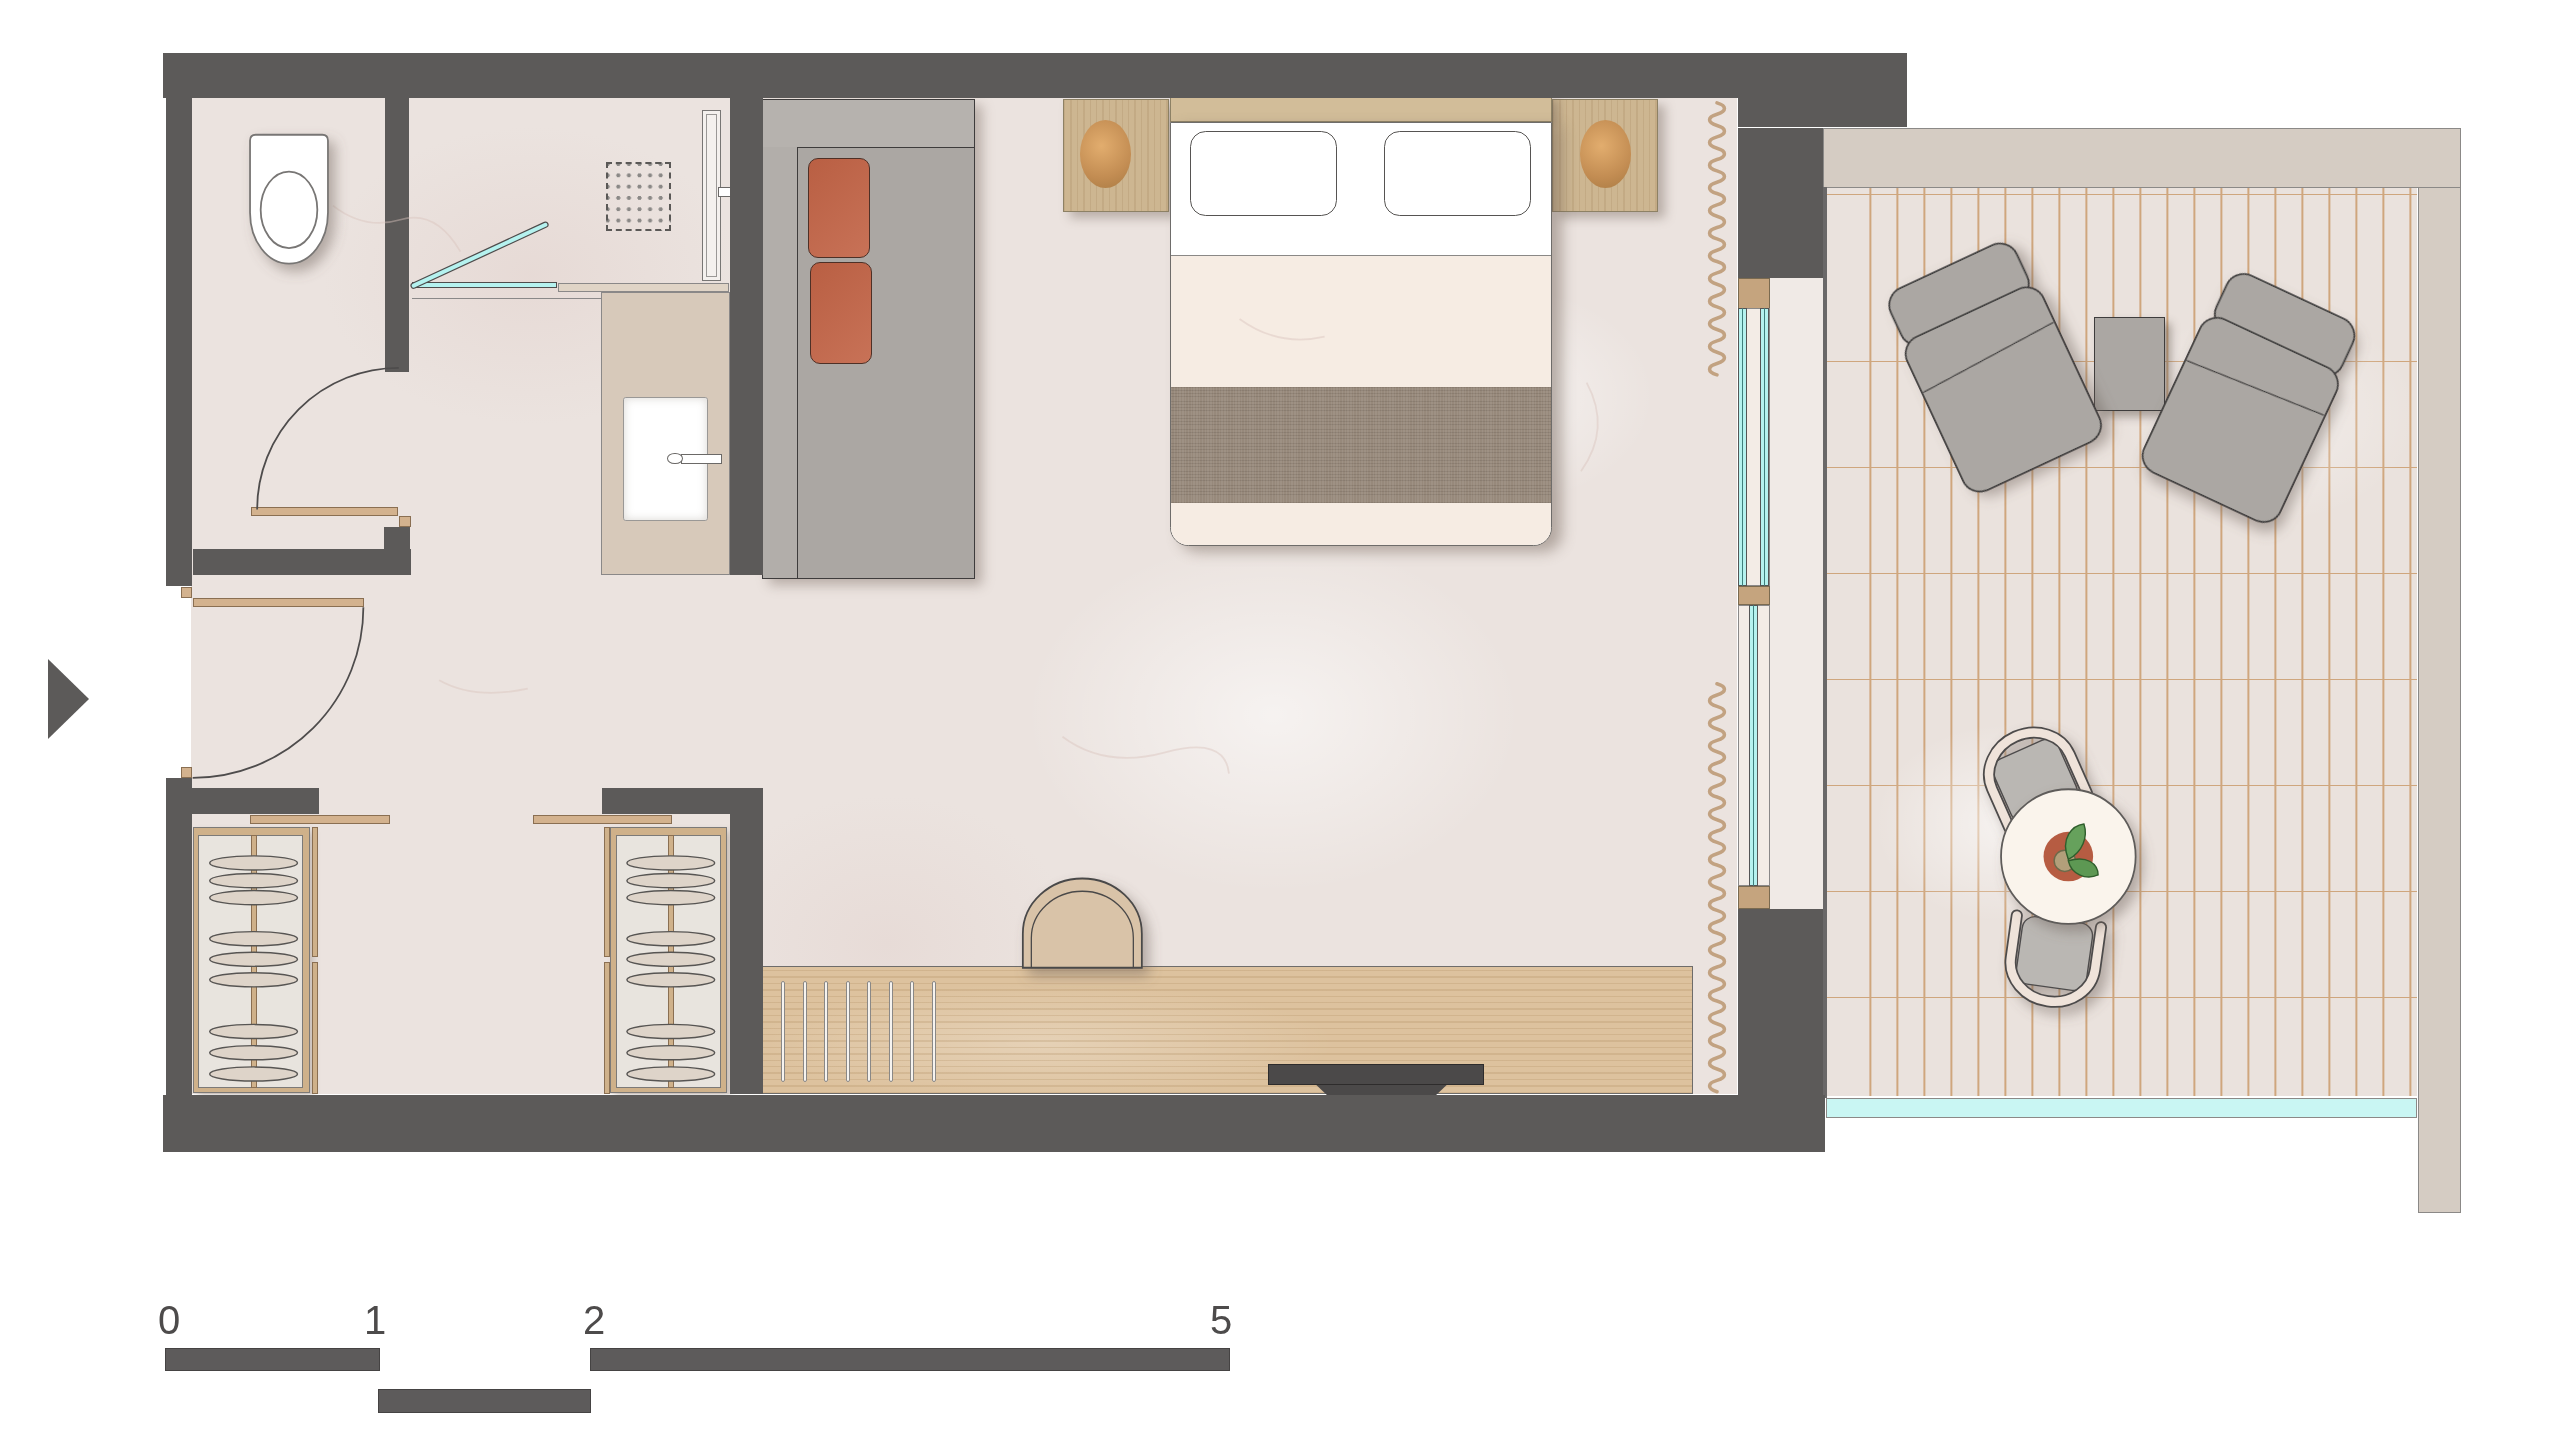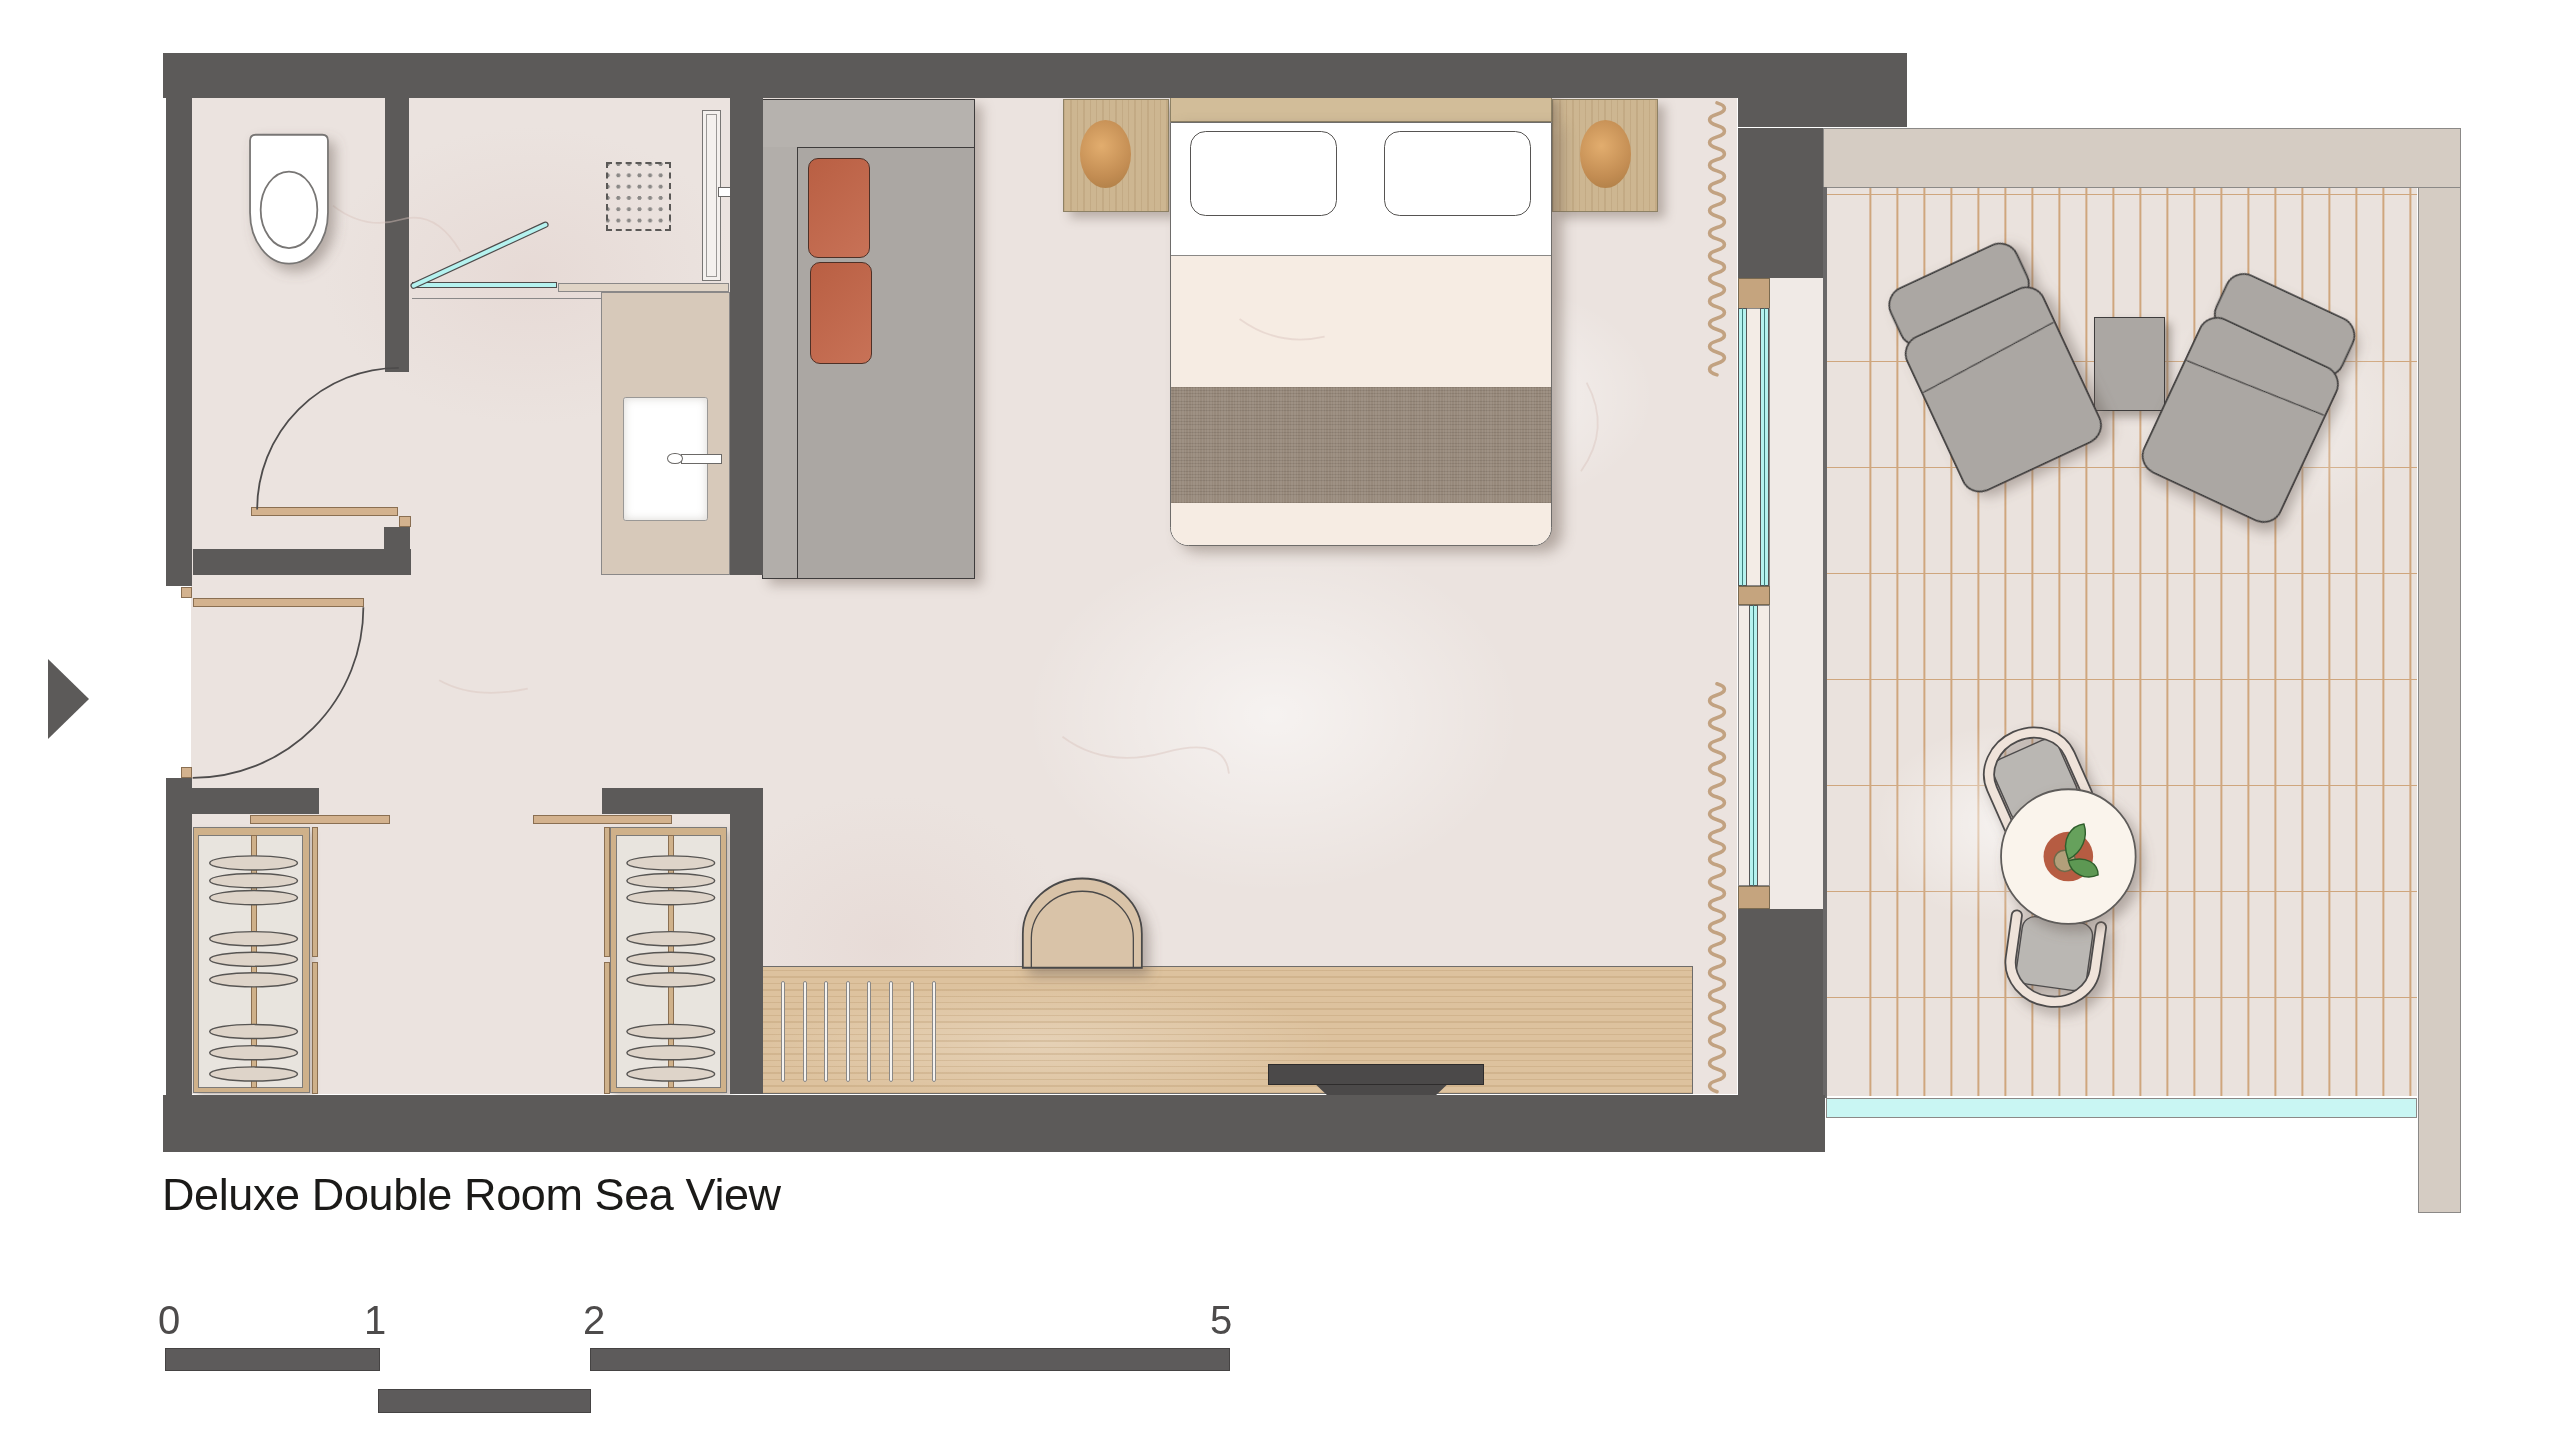--- a/index.html
+++ b/index.html
@@ -284,21 +284,20 @@
       <circle cx="2920" cy="1209" r="95" fill="#faf4ec" stroke="#5e5c5a" stroke-width="2.5"></circle>
       <circle cx="2920" cy="1209" r="35" fill="#b65c43"></circle>
     </g>
     <g transform="translate(2920,1209)">
       <circle cx="-5" cy="6" r="15" fill="#b29f7a" stroke="#6d6a4a" stroke-width="2"></circle>
       <path d="M0,4 C-12,-26 6,-44 22,-46 C28,-28 20,-6 0,4 Z" fill="#66a15c" stroke="#2f5e2c" stroke-width="2"></path>
       <path d="M0,6 C26,-2 42,10 42,26 C24,34 4,24 0,6 Z" fill="#5d9853" stroke="#2f5e2c" stroke-width="2"></path>
     </g>
   </svg>
 
-  <div class="title" style="left:162px;top:1169px;">Deluxe Double Room Sea View</div>
 
   <div class="scale-num" style="left:169px;top:1298px;">0</div>
   <div class="scale-num" style="left:375px;top:1298px;">1</div>
   <div class="scale-num" style="left:594px;top:1298px;">2</div>
   <div class="scale-num" style="left:1221px;top:1298px;">5</div>
   <div class="scale-bar" style="left:165px;top:1348px;width:215px;height:23.4px;"></div>
   <div class="scale-bar" style="left:590px;top:1348px;width:640px;height:23.4px;"></div>
   <div class="scale-bar" style="left:378px;top:1389px;width:213px;height:24px;"></div>
 
 </div>

